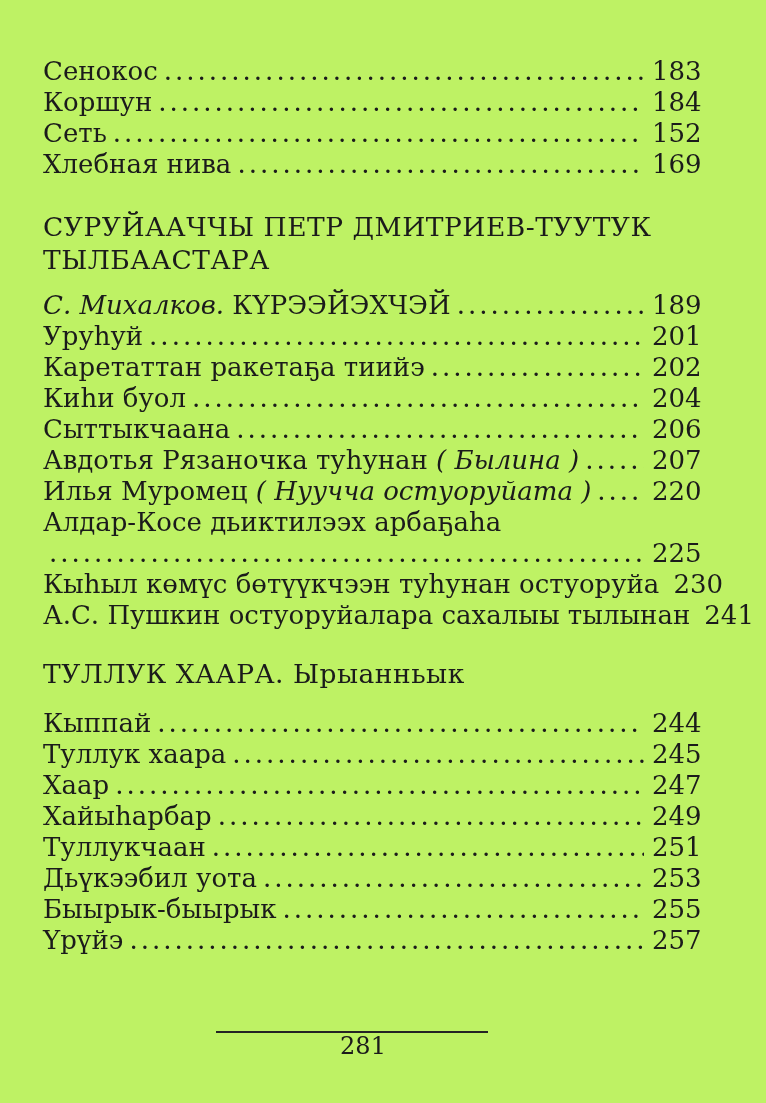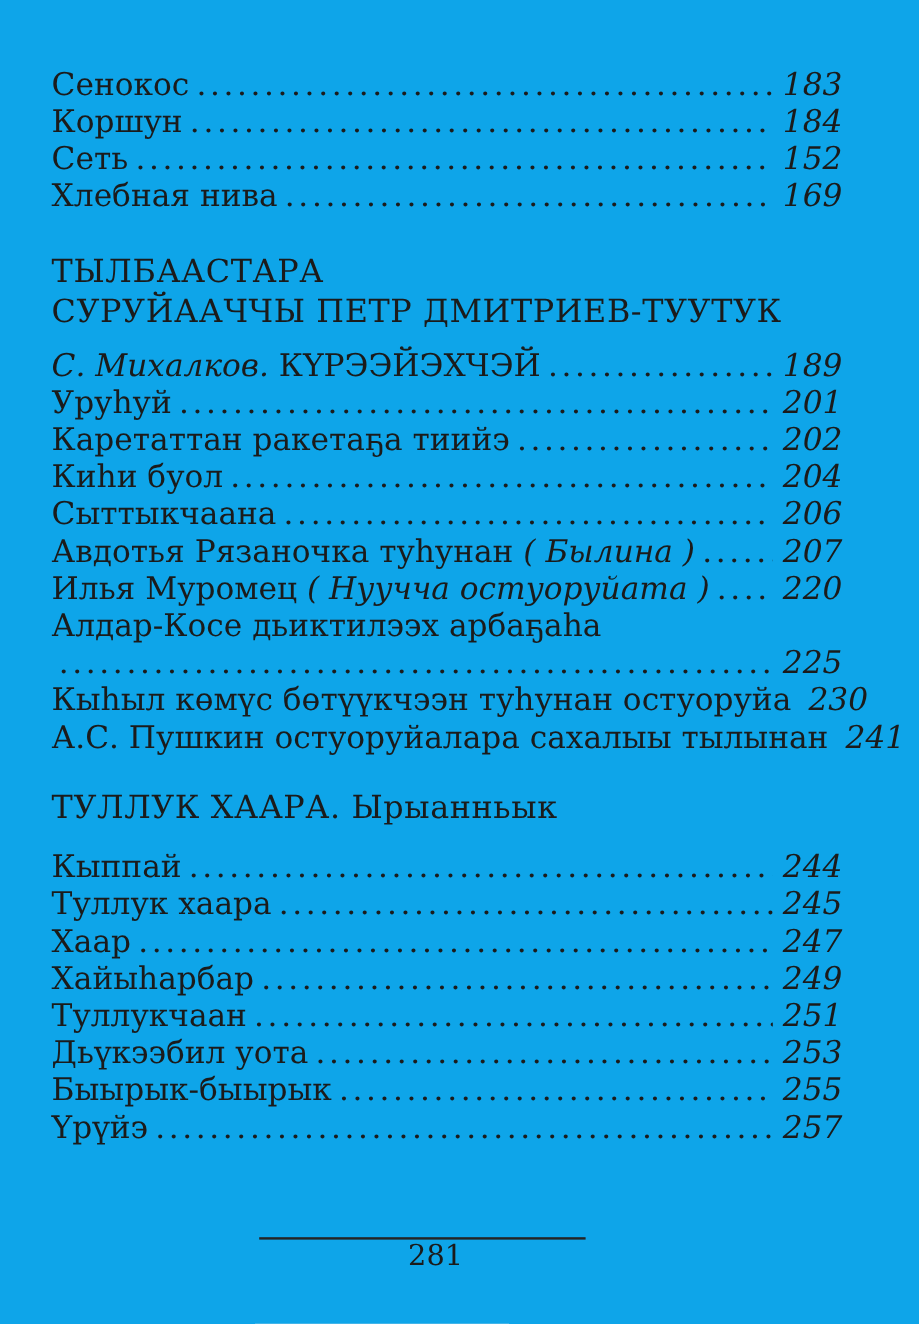--- a/index.html
+++ b/index.html
@@ -4,21 +4,21 @@
 <style>
   html,body{margin:0;padding:0;}
   body{
     width:766px;height:1103px;
     background:#e9e9e7;
     font-family:"DejaVu Serif","Liberation Serif",serif;
   }
   .page{
     position:relative;
     width:766px;height:1103px;
-    background:#0ea5e9;
+    background:#bef264;
     color:#1b1b1b;
     overflow:hidden;
   }
   .content{
     padding:56px 64px 0 43px;
   }
   .row{
     display:flex;
     align-items:baseline;
     font-size:26px;
@@ -32,23 +32,22 @@
     white-space:nowrap;
     margin:0 8px 0 6px;
     letter-spacing:3px;
     min-width:0;
   }
   .leader::after{
     content:"........................................................................................................................";
   }
   .pg{
     min-width:50px;
-    text-align:right;
+    text-align:left;
     white-space:nowrap;
-    font-style:italic;
   }
   .heading{
     font-size:26.5px;
     line-height:33px;
     letter-spacing:0.5px;
     margin:30px 0 14px 0;
   }
   .heading.second{margin:26px 0 18px 0;}
   .footer{
     position:absolute;
@@ -84,22 +83,22 @@
       <span class="leader"></span>
       <span class="pg">152</span>
     </div>
     <div class="row">
       <span class="t"><span>Хлебная нива</span></span>
       <span class="leader"></span>
       <span class="pg">169</span>
     </div>
 
     <div class="heading">
+      <div>СУРУЙААЧЧЫ ПЕТР ДМИТРИЕВ-ТУУТУК</div>
       <div>ТЫЛБААСТАРА</div>
-      <div>СУРУЙААЧЧЫ ПЕТР ДМИТРИЕВ-ТУУТУК</div>
     </div>
 
     <div class="row">
       <span class="t"><i>С. Михалков. </i><span>КҮРЭЭЙЭХЧЭЙ</span></span>
       <span class="leader"></span>
       <span class="pg">189</span>
     </div>
     <div class="row">
       <span class="t"><span>Уруһуй</span></span>
       <span class="leader"></span>

